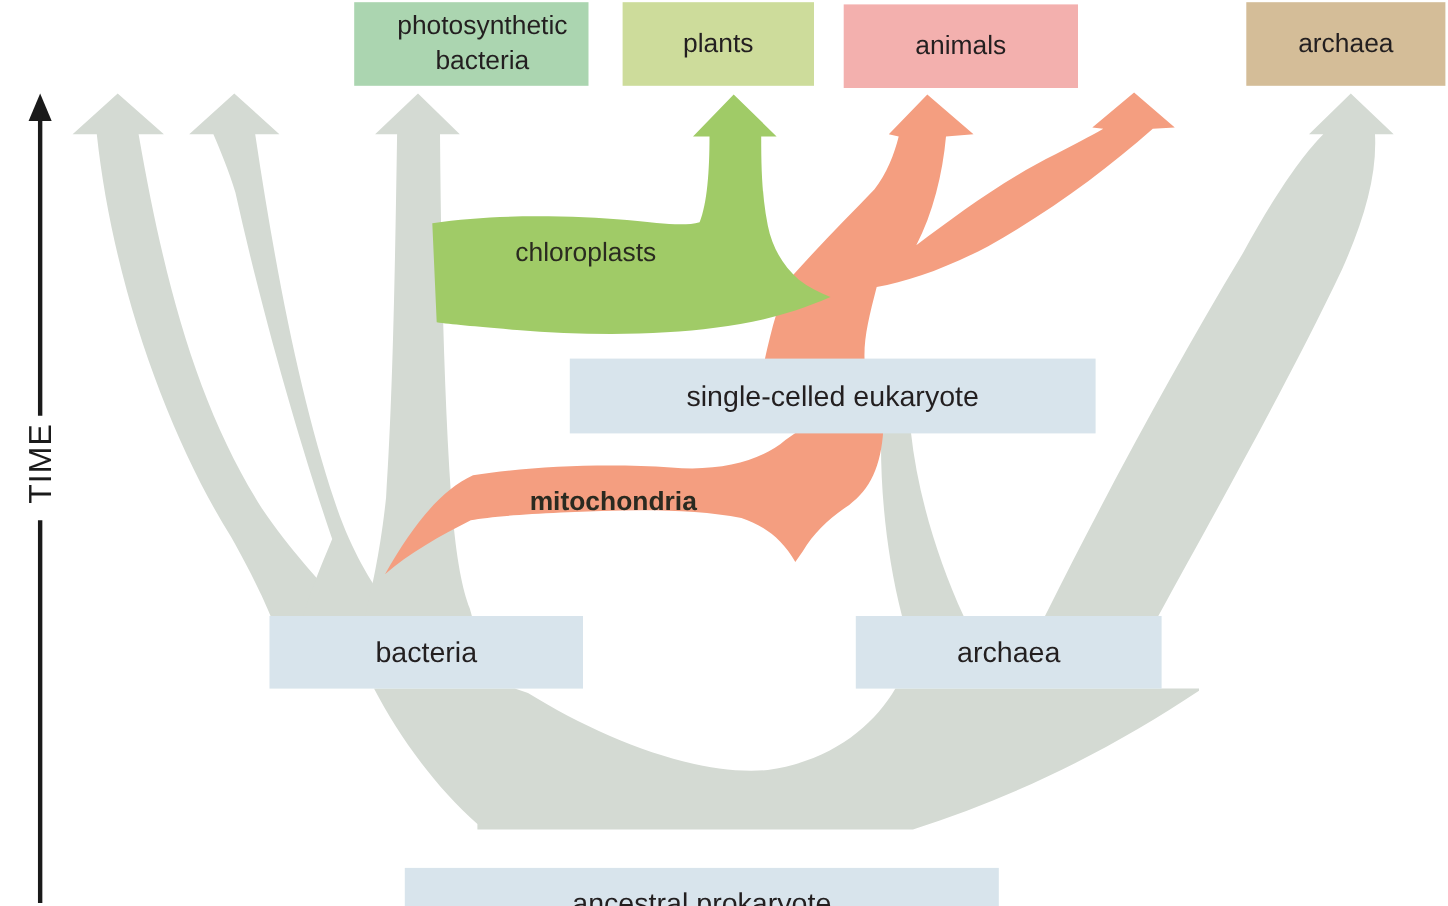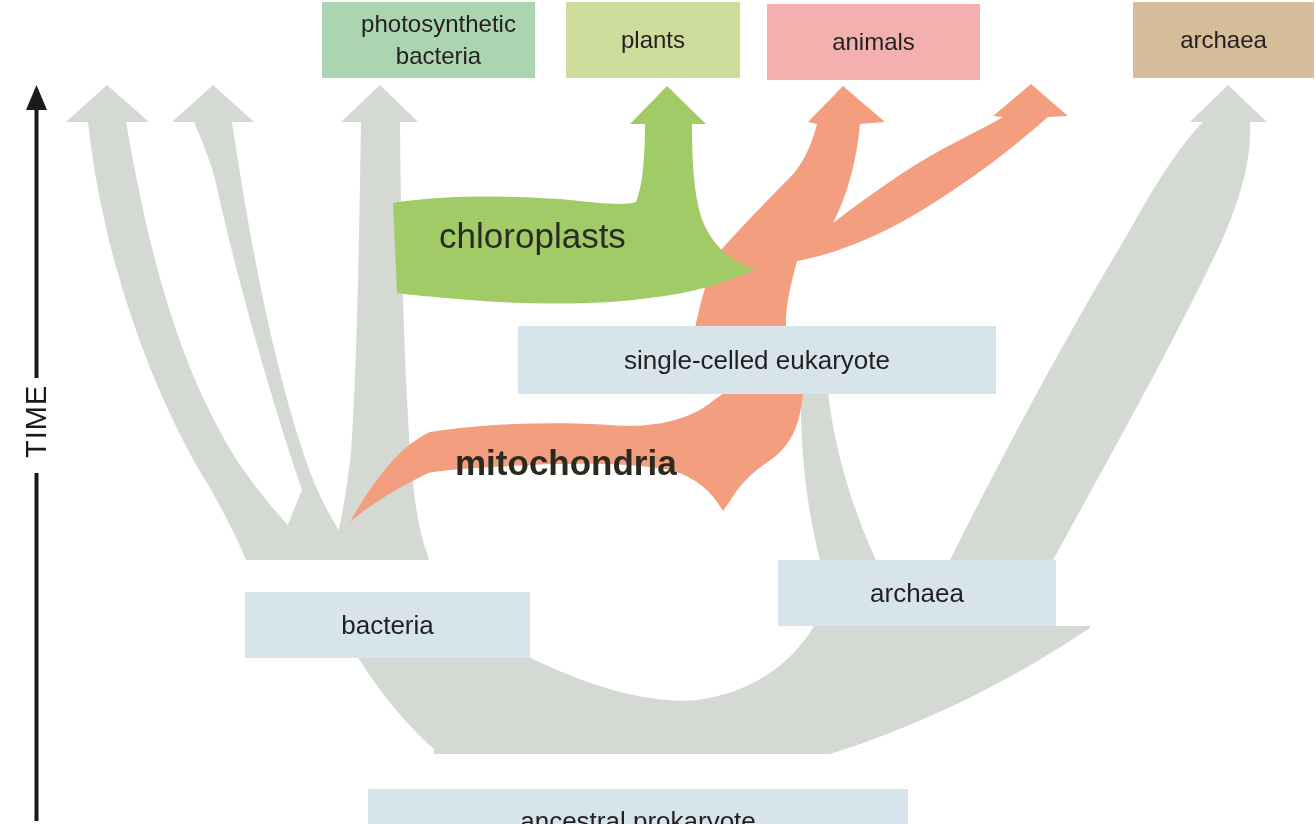--- a/index.html
+++ b/index.html
@@ -10,21 +10,21 @@
   #tree-svg{position:absolute;left:0;top:0;width:1316px;height:824px;}
   .tbox{
     position:absolute;display:flex;align-items:center;justify-content:center;
     text-align:center;font-size:24px;line-height:1.35;color:#231f20;
   }
   .nbox{
     position:absolute;display:flex;align-items:center;justify-content:center;
     text-align:center;font-size:26px;color:#231f20;background:#d8e4ec;
   }
   .ribbon-label{
-    position:absolute;text-align:center;font-size:35px;color:#2a2a20;
+    position:absolute;text-align:center;font-size:24px;color:#2a2a20;
     white-space:nowrap;
   }
   .c-blue{background:#a7daf2;}
   .c-green{background:#abd5b0;}
   .c-lime{background:#cddc9b;}
   .c-pink{background:#f3b0ae;}
   .c-tan{background:#d4bd98;}
 </style>
 </head>
 <body>
@@ -148,21 +148,21 @@
   <div class="tbox c-pink" style="left:767px; top:4px; width:213px; height:76px;">
     <span>animals</span>
   </div>
   <div class="tbox c-tan" style="left:1133px; top:2px; width:181px; height:76px;">
     <span>archaea</span>
   </div>
 
   <div class="nbox" style="left:518px; top:326px; width:478px; height:68px;">
     <span>single-celled eukaryote</span>
   </div>
-  <div class="nbox" style="left:245px; top:560px; width:285px; height:66px;margin-top:32px;">
+  <div class="nbox" style="left:245px; top:560px; width:285px; height:66px;">
     <span>bacteria</span>
   </div>
   <div class="nbox" style="left:778px; top:560px; width:278px; height:66px;">
     <span>archaea</span>
   </div>
   <div class="nbox" style="left:368px; top:755px; width:540px; height:65px;margin-top:34px;">
     <span>ancestral prokaryote</span>
   </div>
 
   <div class="ribbon-label" style="left:430px; top:216px; width:205px;">chloroplasts</div>

